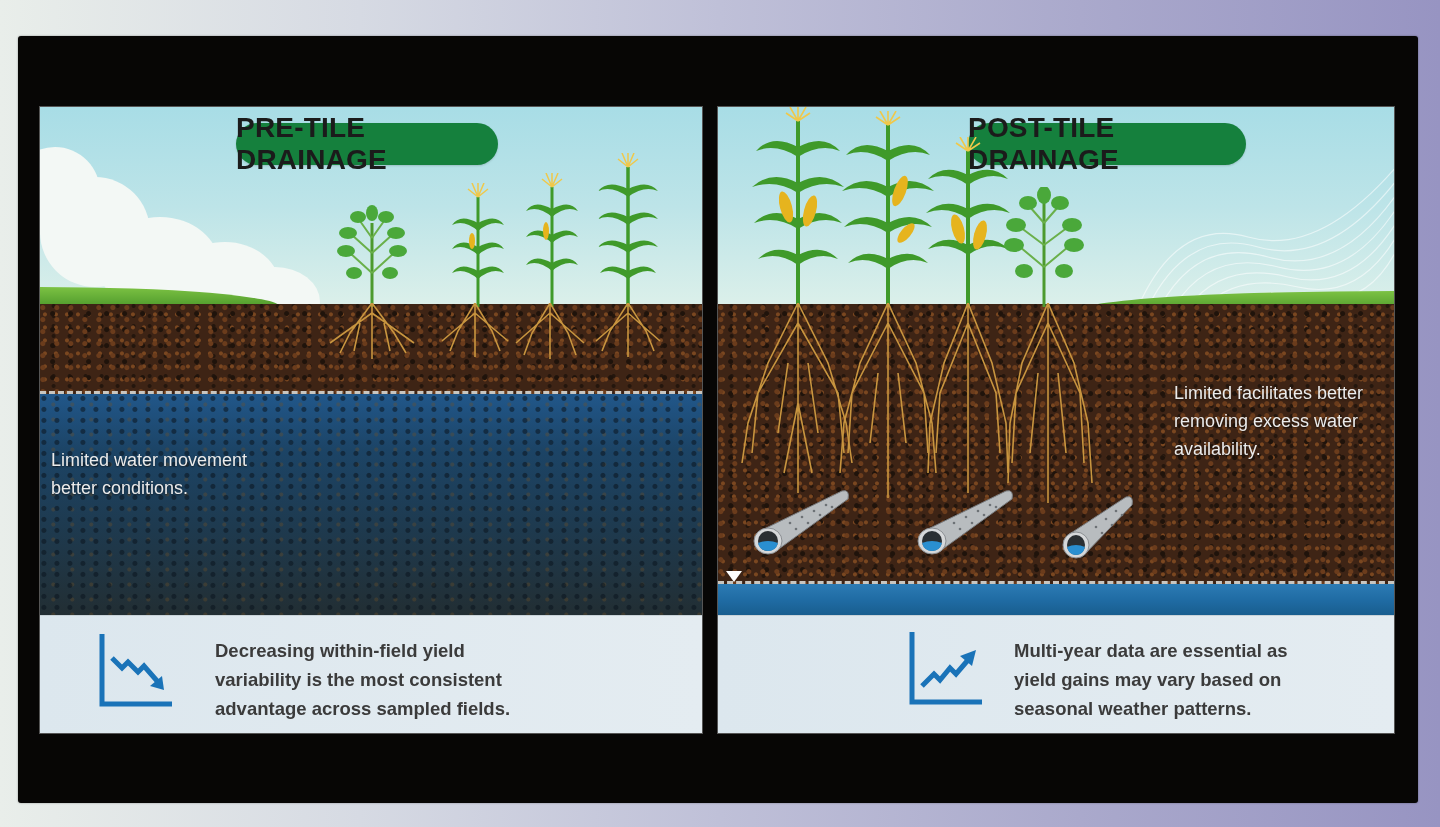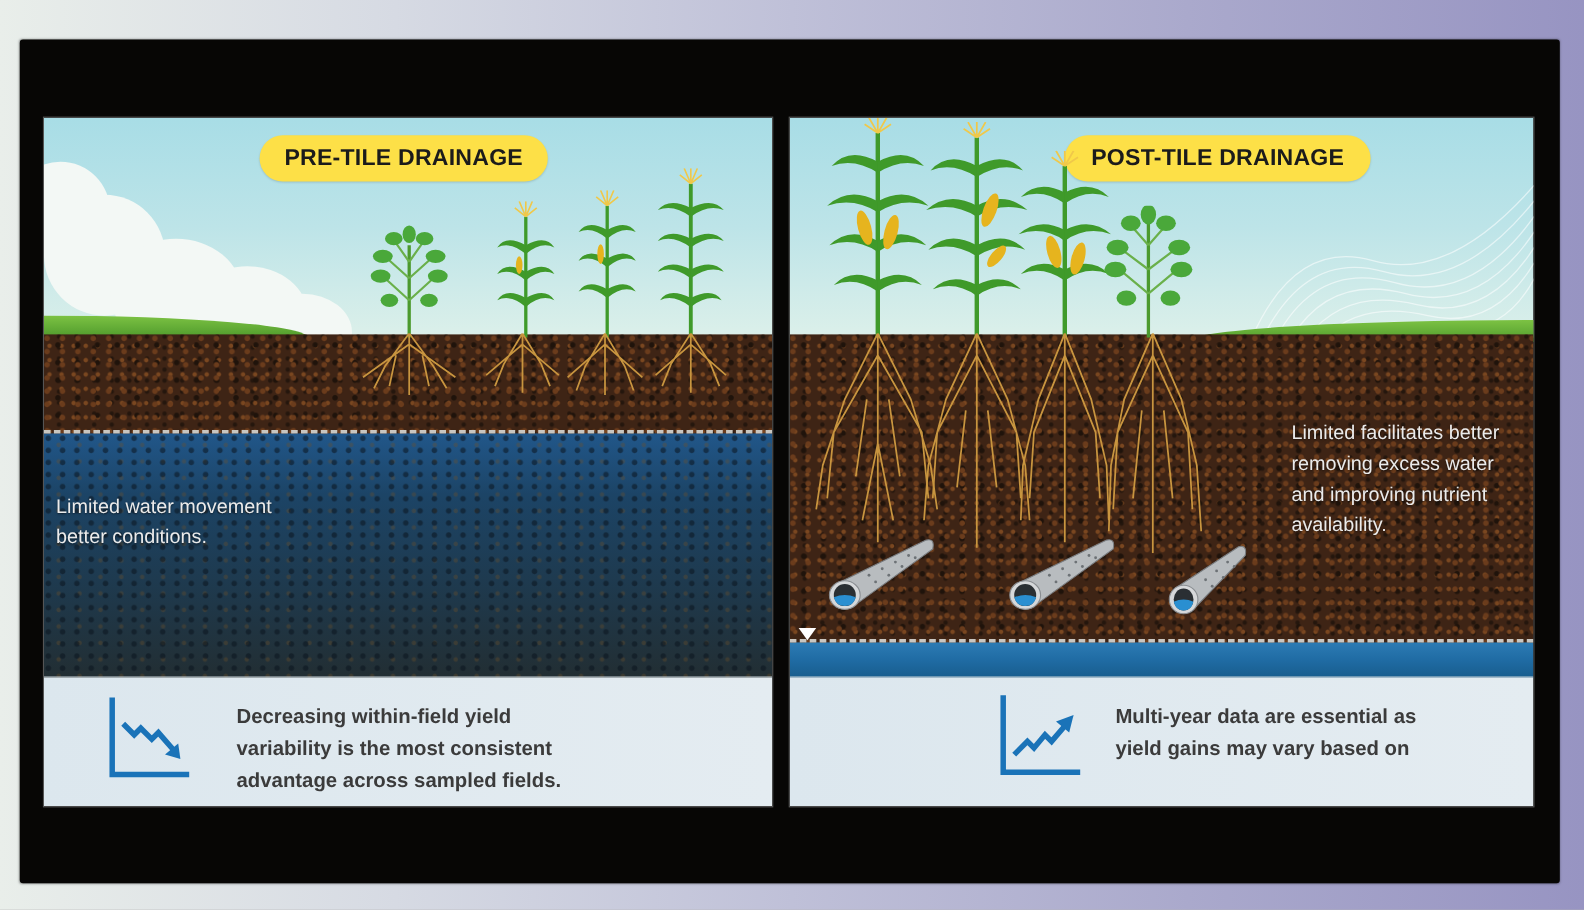--- a/index.html
+++ b/index.html
@@ -62,23 +62,23 @@
     border-top: 3px dashed #c9c6c0;
   }
   .grass {
     position: absolute; height: 20px;
     background: linear-gradient(180deg, #7cc243 0%, #4f9a2c 100%);
   }
   .cloud { position: absolute; background: #f3f8f5; border-radius: 50%; }
 
   .title-pill {
     position: absolute; top: 16px; height: 42px;
-    background: #fde047; border-radius: 21px;
+    background: #15803d; border-radius: 21px;
     font-family: "Liberation Sans", sans-serif; font-weight: bold;
-    font-size: 21px; color: #1b1b1b; letter-spacing: 0.2px;
+    font-size: 28px; color: #1b1b1b; letter-spacing: 0.2px;
     display: flex; align-items: center; justify-content: center;
     box-shadow: 0 1px 2px rgba(0,0,0,0.15);
   }
   .overlay-text {
     position: absolute; color: #ebebeb; font-size: 18px; line-height: 28px;
     font-family: "Liberation Sans", sans-serif;
     text-shadow: 0 1px 2px rgba(0,0,0,0.5);
   }
   .caption-bar {
     position: absolute; left: 0; bottom: 0; width: 100%; height: 118px;
@@ -358,29 +358,29 @@
           <circle cx="64" cy="24" r="1.3"></circle>
         </g>
       <ellipse cx="18" cy="54" rx="13" ry="13" fill="#d6d8da" stroke="#8a8e92"></ellipse>
       <ellipse cx="18" cy="54" rx="9" ry="10" fill="#2a2f33"></ellipse>
       <path d="M9 56 Q18 52 27 56 Q25 64 18 64 Q11 64 9 56Z" fill="#2a8fd1"></path>
     </svg>
 
     <div class="overlay-text" style="left:456px;top:272px;">
       <div>Limited facilitates better</div>
       <div>removing excess water</div>
-      <div>and improving nutrient</div>
       <div>availability.</div>
     </div>
 
     <div class="caption-bar">
       <svg class="chart-icon" style="left:190px;top:14px;" viewBox="0 0 76 76">
         <path d="M4 2 V72 H74" stroke="#1a73b8" stroke-width="5" fill="none"></path>
         <path d="M14 56 L26 44 L32 50 L42 38 L48 44 L60 30" stroke="#1a73b8" stroke-width="5" fill="none"></path>
         <path d="M52 26 L68 20 L64 36 Z" fill="#1a73b8"></path>
       </svg>
       <div class="caption-text" style="left:296px;top:20px;">
         <div>Multi-year data are essential as</div>
         <div>yield gains may vary based on</div>
+        <div>seasonal weather patterns.</div>
       </div>
     </div>
   </div>
 </div>
 
 </body></html>

